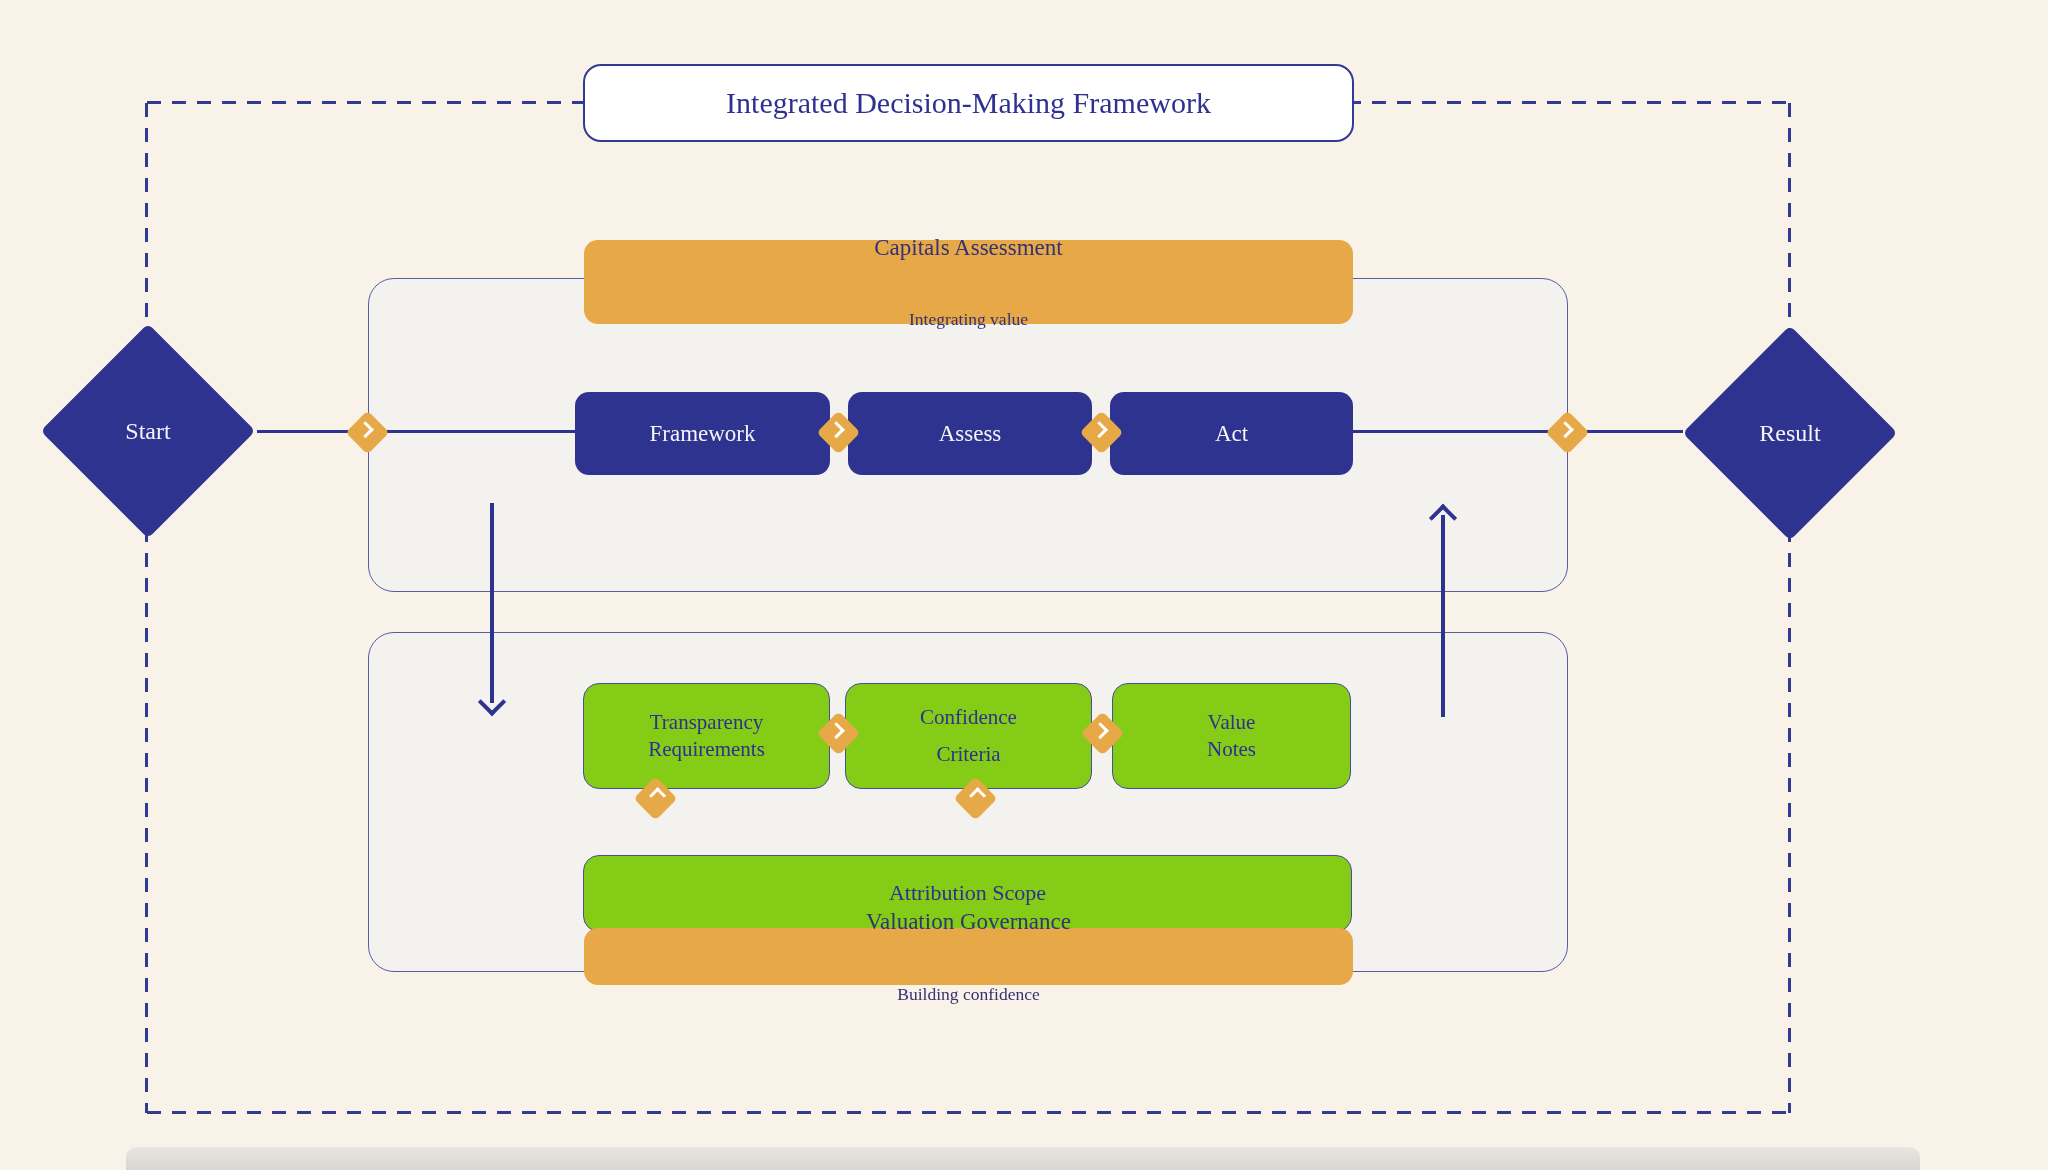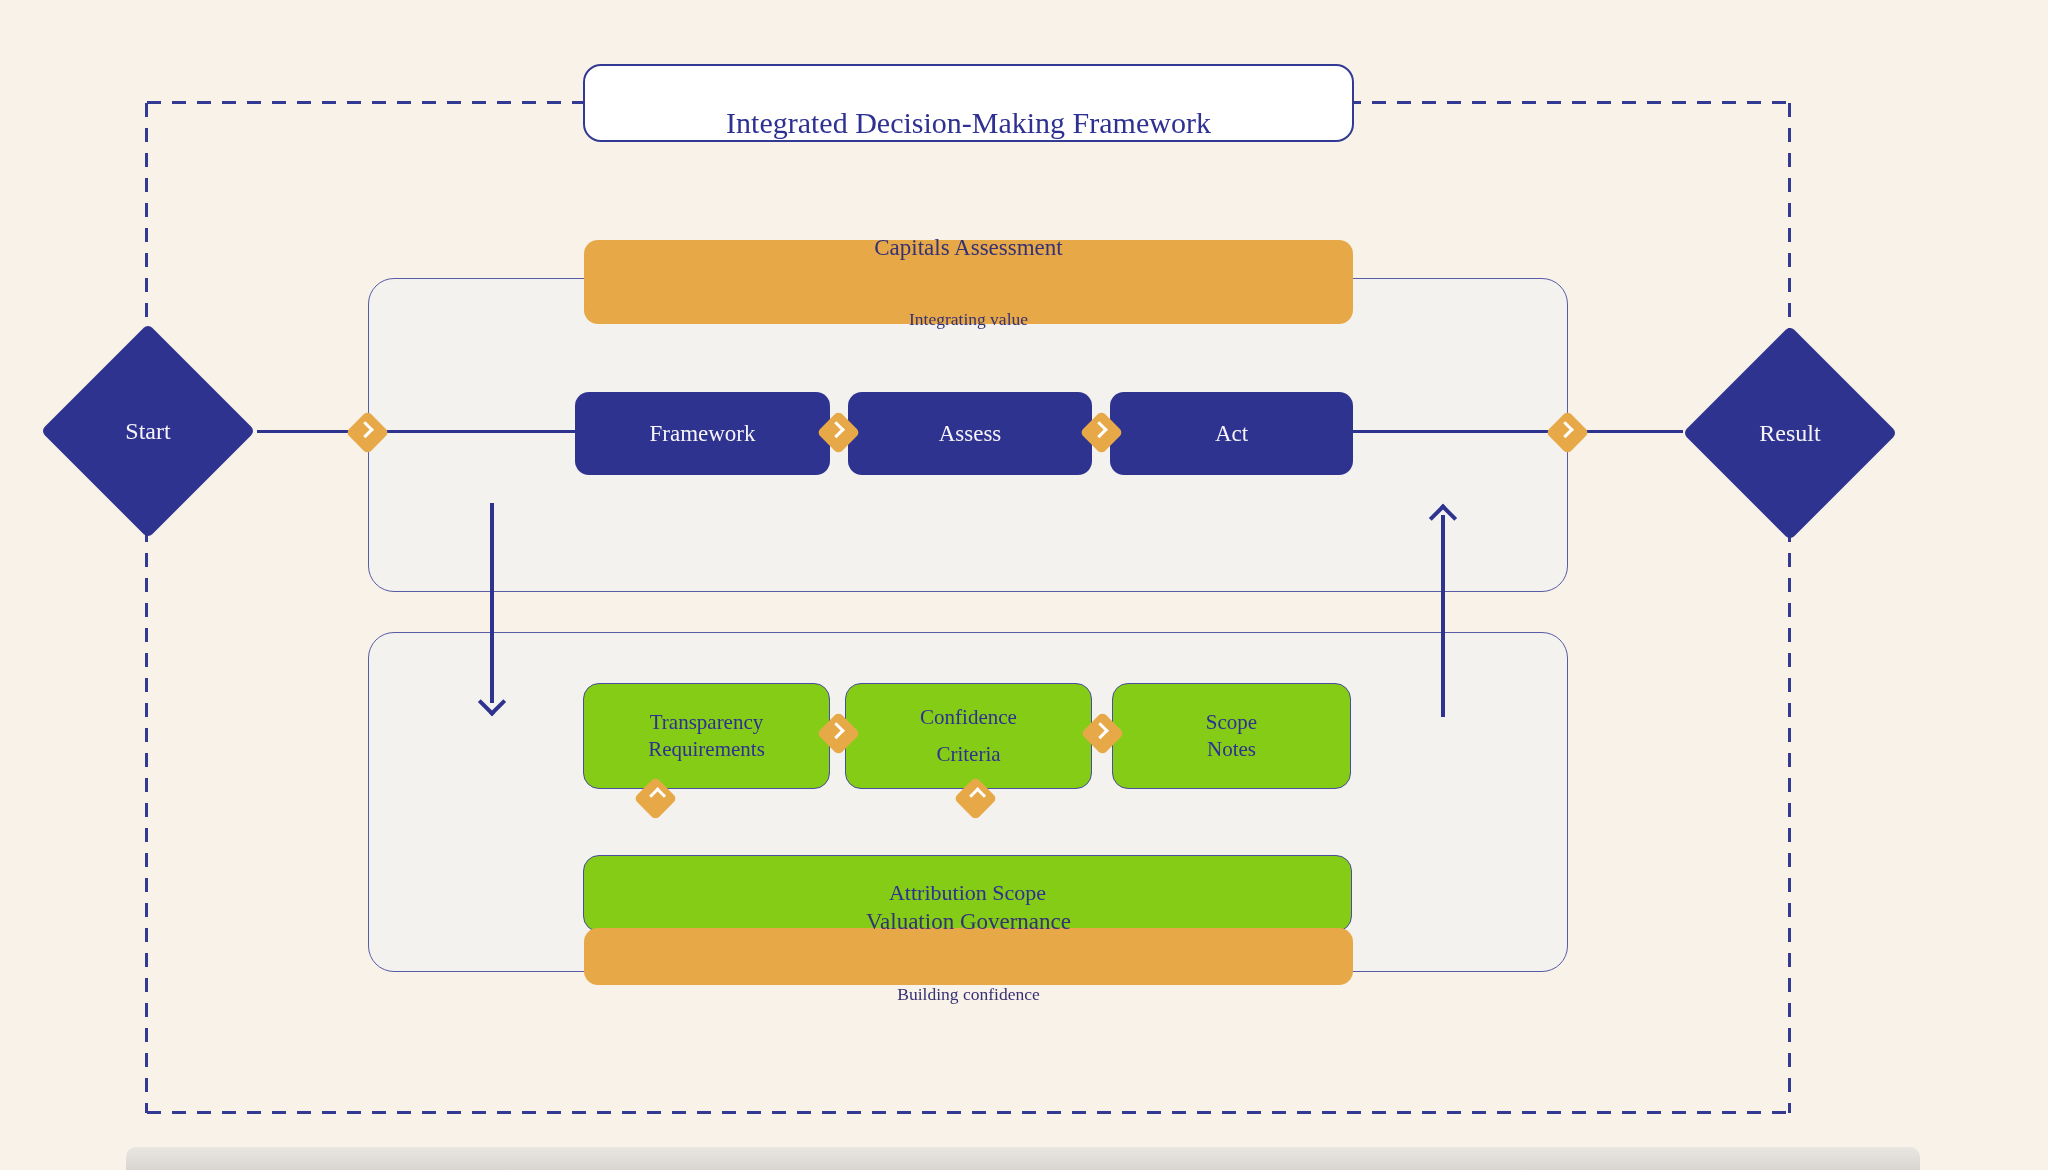--- a/index.html
+++ b/index.html
@@ -111,21 +111,21 @@
 <div>
   <div class="abs arrow-line" style="left:490px; top:503px; height:200px;"></div>
   <div class="abs arrow-head head-down" style="left:482px; top:692px;"></div>
 </div>
 
 <div>
   <div class="abs arrow-line" style="left:1441px; top:515px; height:202px;"></div>
   <div class="abs arrow-head head-up" style="left:1433px; top:508px;"></div>
 </div>
 
-<div class="abs node title-box" style="left:583px; top:64px; width:771px; height:78px;justify-content:flex-end;">
+<div class="abs node title-box" style="left:583px; top:64px; width:771px; height:78px;">
   <span>Integrated Decision-Making Framework</span>
 </div>
 
 <div class="abs node orange-box" style="left:584px; top:240px; width:769px; height:84px;">
   <div class="hd">Capitals Assessment</div>
   <div class="sub">Integrating value</div>
 </div>
 
 <div class="abs node blue-box" style="left:575px; top:392px; width:255px; height:83px;">
   <span>Framework</span>
@@ -139,21 +139,21 @@
 
 <div class="abs node white-box" style="left:583px; top:683px; width:247px; height:106px;">
   <span>Transparency</span>
   <span>Requirements</span>
 </div>
 <div class="abs node white-box" style="left:845px; top:683px; width:247px; height:106px;gap:9px;">
   <span>Confidence</span>
   <span>Criteria</span>
 </div>
 <div class="abs node white-box" style="left:1112px; top:683px; width:239px; height:106px;">
-  <span>Scope</span>
+  <span>Value</span>
   <span>Notes</span>
 </div>
 
 <div class="abs node white-box" style="left:583px; top:807px; width:769px; height:77px; font-size:22px;margin-top:48px;">
   <span>Attribution Scope</span>
 </div>
 
 <div class="abs node orange-box" style="left:584px; top:928px; width:769px; height:57px;">
   <div class="hd">Valuation Governance</div>
   <div class="sub">Building confidence</div>

